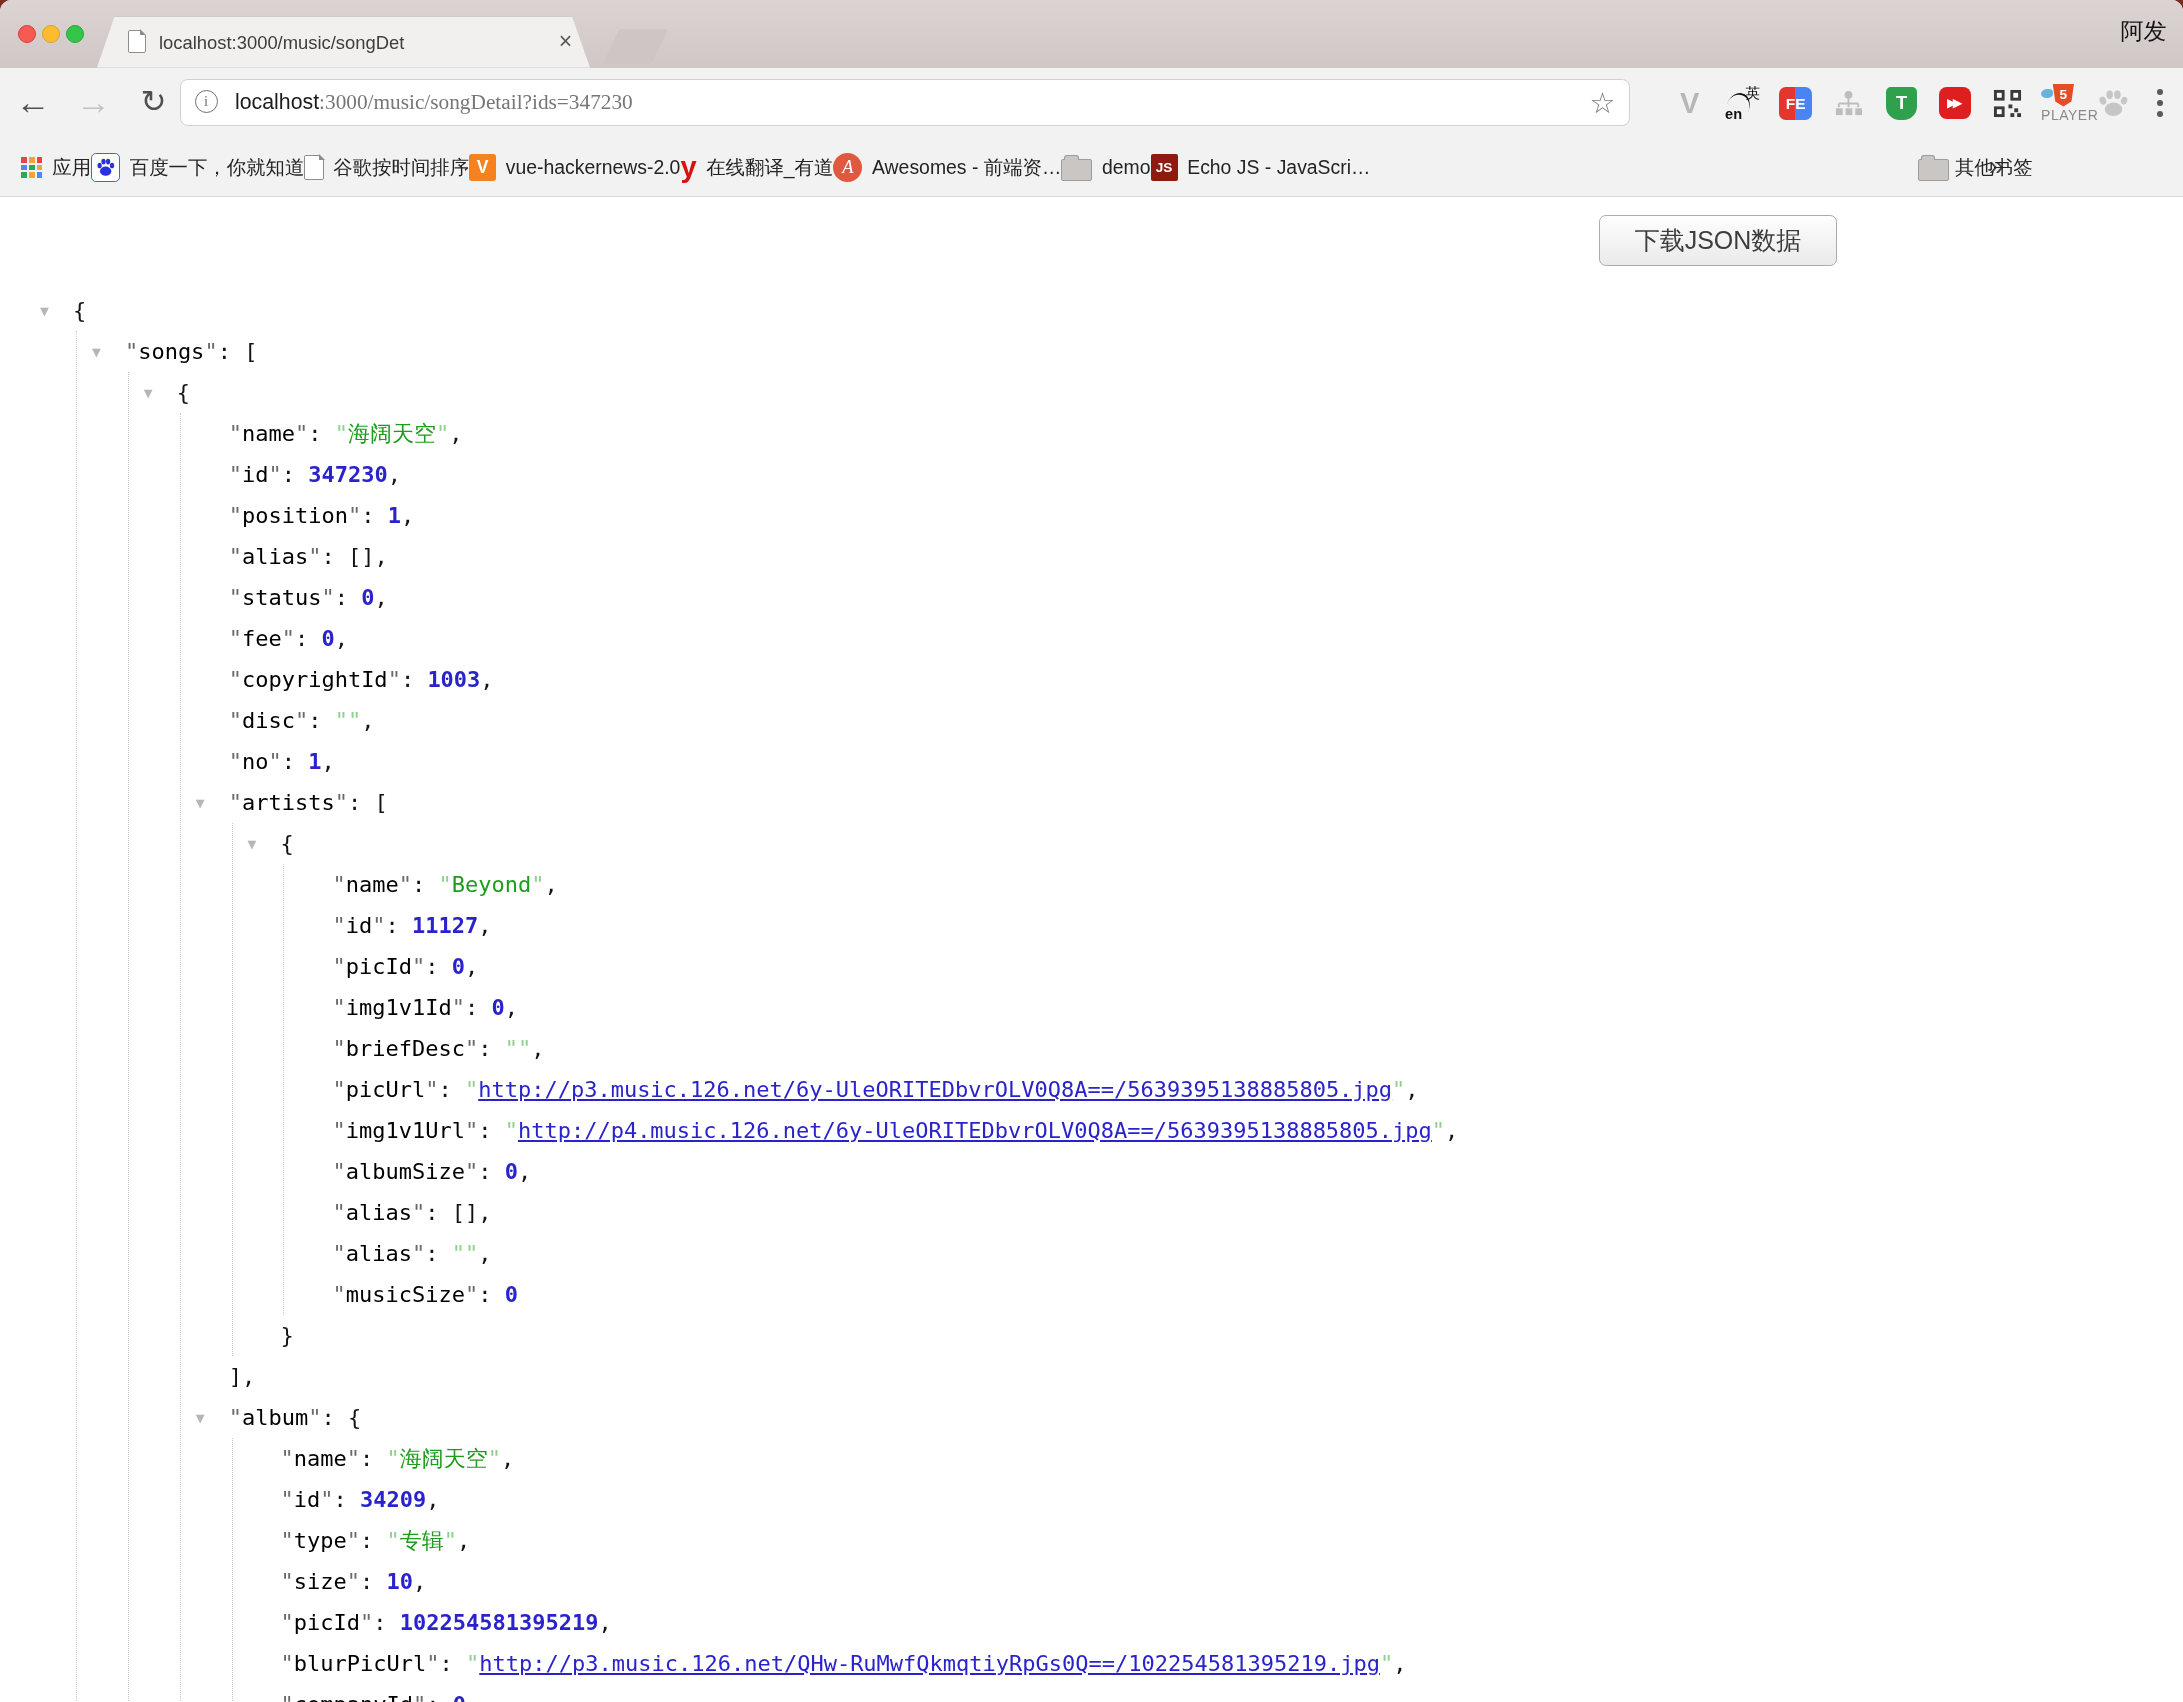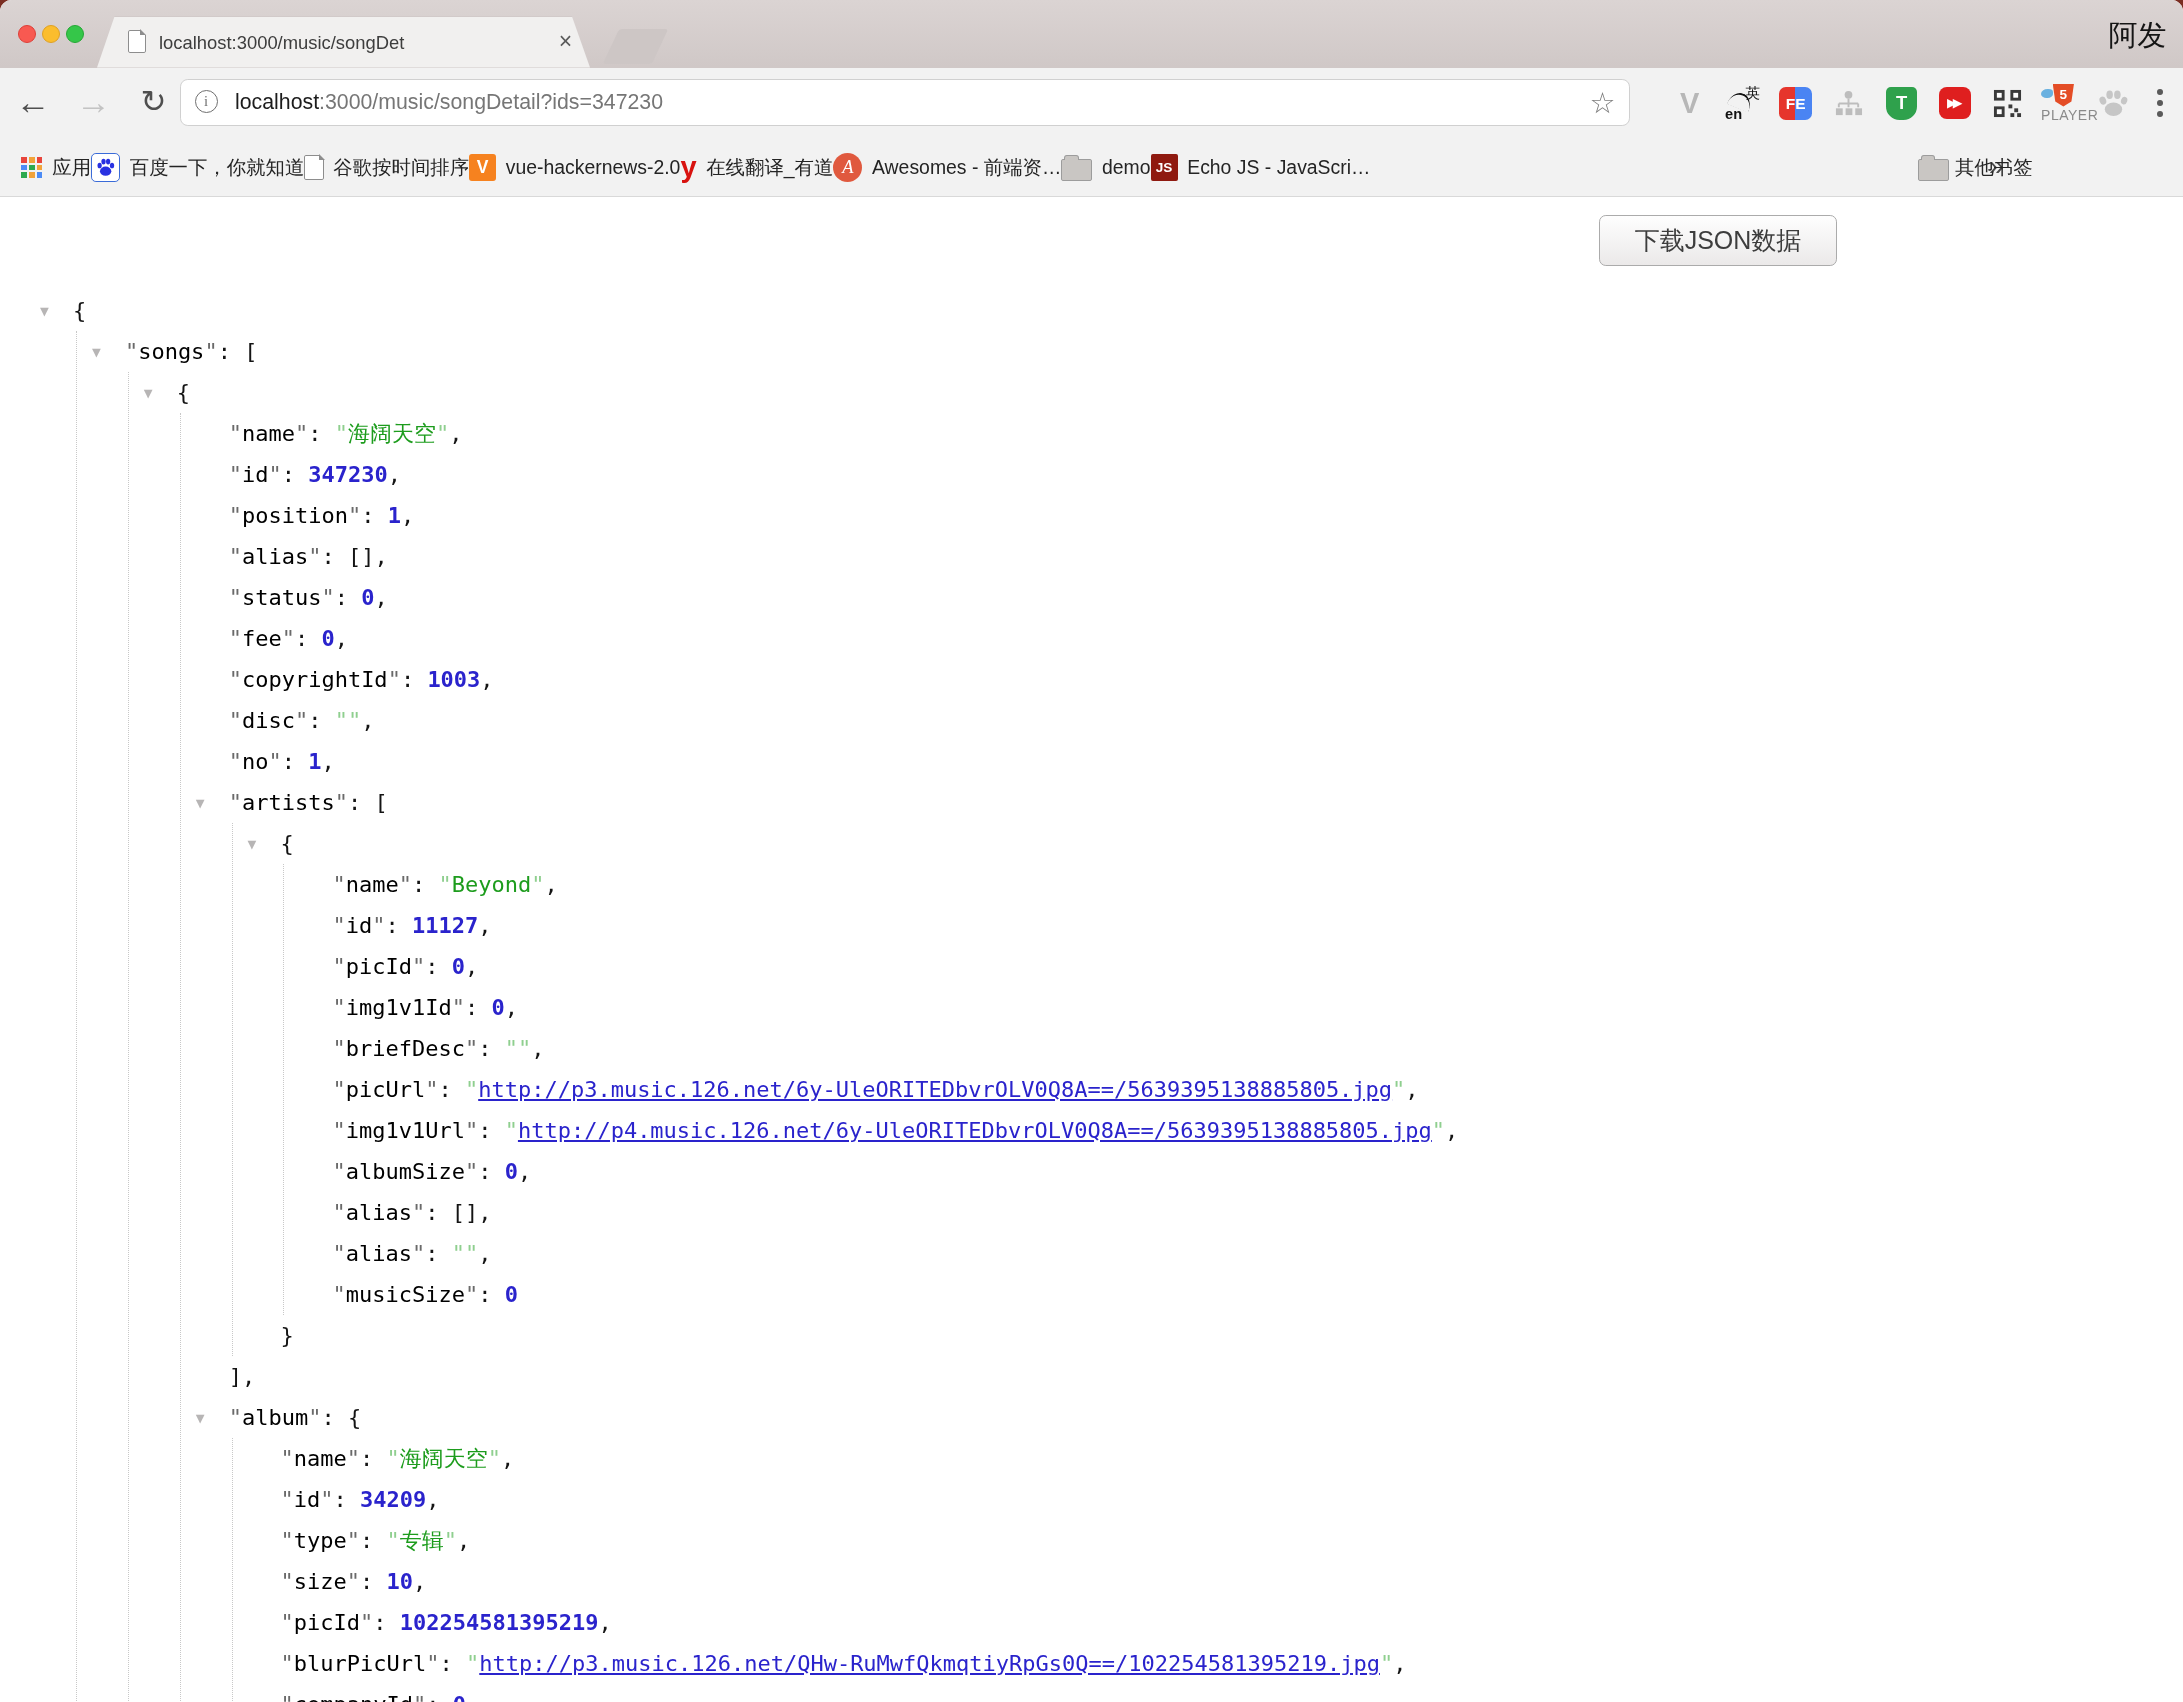--- a/index.html
+++ b/index.html
@@ -7,21 +7,21 @@
   body { background:#7a2d22; font-family:"Liberation Sans", sans-serif; position:relative; }
   .window { position:absolute; inset:0; border-radius:11.6px 11.6px 0 0; overflow:hidden; background:#ffffff; }
 
   
   .titlebar { position:absolute; top:0; left:0; right:0; height:72px;
               background:linear-gradient(#dbd4d3,#cfc7c6); }
   .tl { position:absolute; top:25px; width:18.4px; height:18.4px; border-radius:50%; }
   .tl.red    { left:17.5px; background:#f85951; border:1px solid #dd3f38; }
   .tl.yellow { left:42px; background:#fbbd2d; border:1px solid #dfa123; }
   .tl.green  { left:66px; background:#35c649; border:1px solid #24a834; }
-  .profile-name { position:absolute; right:16.5px; top:15.5px; font-size:29px; color:#151515; }
+  .profile-name { position:absolute; right:16.5px; top:15.5px; font-size:23px; color:#151515; }
 
   .tab { position:absolute; left:97px; top:16.5px; width:493px; height:51px; background:#f1f0ef;
          clip-path:polygon(17.5px 0, 475px 0, 493px 100%, 0 100%);
          filter:drop-shadow(0 0 1px #b0a8a7); }
   .tab-doc { position:absolute; left:31px; top:13.6px; width:17.5px; height:23px; background:#fff;
              border:1.9px solid #8d8d8d; border-radius:1.9px; }
   .tab-doc:after { content:""; position:absolute; right:-1.9px; top:-1.9px; border-style:solid;
              border-width:0 6.8px 6.8px 0; border-color:#f1f0ef #f1f0ef #8d8d8d #8d8d8d; }
   .tab-title { position:absolute; left:62px; top:0; width:388px; height:51px; line-height:51px;
                font-size:18.4px; color:#3d3d3d; white-space:nowrap; overflow:hidden; }
@@ -38,21 +38,21 @@
   .back    { left:11.6px;  font-size:35px; color:#4f4f4f; }
   .forward { left:72px;  font-size:35px; color:#c3c3c3; }
   .reload  { left:132px; font-size:31px; color:#4f4f4f; }
   .omnibox { position:absolute; left:180px; top:10.7px; width:1450px; height:47px; background:#fff;
              border:1px solid #d0d0d0; border-radius:7.8px; }
   .info-badge { position:absolute; left:13.6px; top:10.7px; width:23px; height:23px; border:1.9px solid #6f6f6f;
                 border-radius:50%; color:#6f6f6f; font-size:14.6px; font-family:"Liberation Serif",serif;
                 text-align:center; line-height:20.4px; }
   .url { position:absolute; left:54px; top:0; height:45px; line-height:45px; font-size:21.3px; white-space:nowrap; }
   .url .host { color:#1c1c1c; }
-  .url .rest { color:#767676; }
+  .url .rest { color:#767676;font-family:Liberation Serif, serif; }
   .star { position:absolute; right:13.6px; top:6.8px; font-size:29px; color:#7d7d7d; }
 
   .ext-row { position:absolute; right:3.9px; top:0; height:70px; display:flex; align-items:center; }
   .ext { width:53px; height:43px; display:flex; align-items:center; justify-content:center; position:relative; }
   .ext-vue { font-size:29px; font-weight:bold; color:#b7b7b7; }
   .ext-translate { width:35px; height:35px; position:relative; }
   .ext-translate .t-top { position:absolute; right:0; top:-1.9px; font-size:14.6px; color:#111; }
   .ext-translate .t-bot { position:absolute; left:0; bottom:-1.9px; font-size:14.6px; color:#111; font-weight:bold; }
   .ext-translate .t-arrow { position:absolute; left:3.9px; top:7.8px; width:23px; height:15.5px;
                 border-top:2.9px solid #111; border-radius:50% 50% 0 0 / 100% 100% 0 0; transform:rotate(22deg); }

